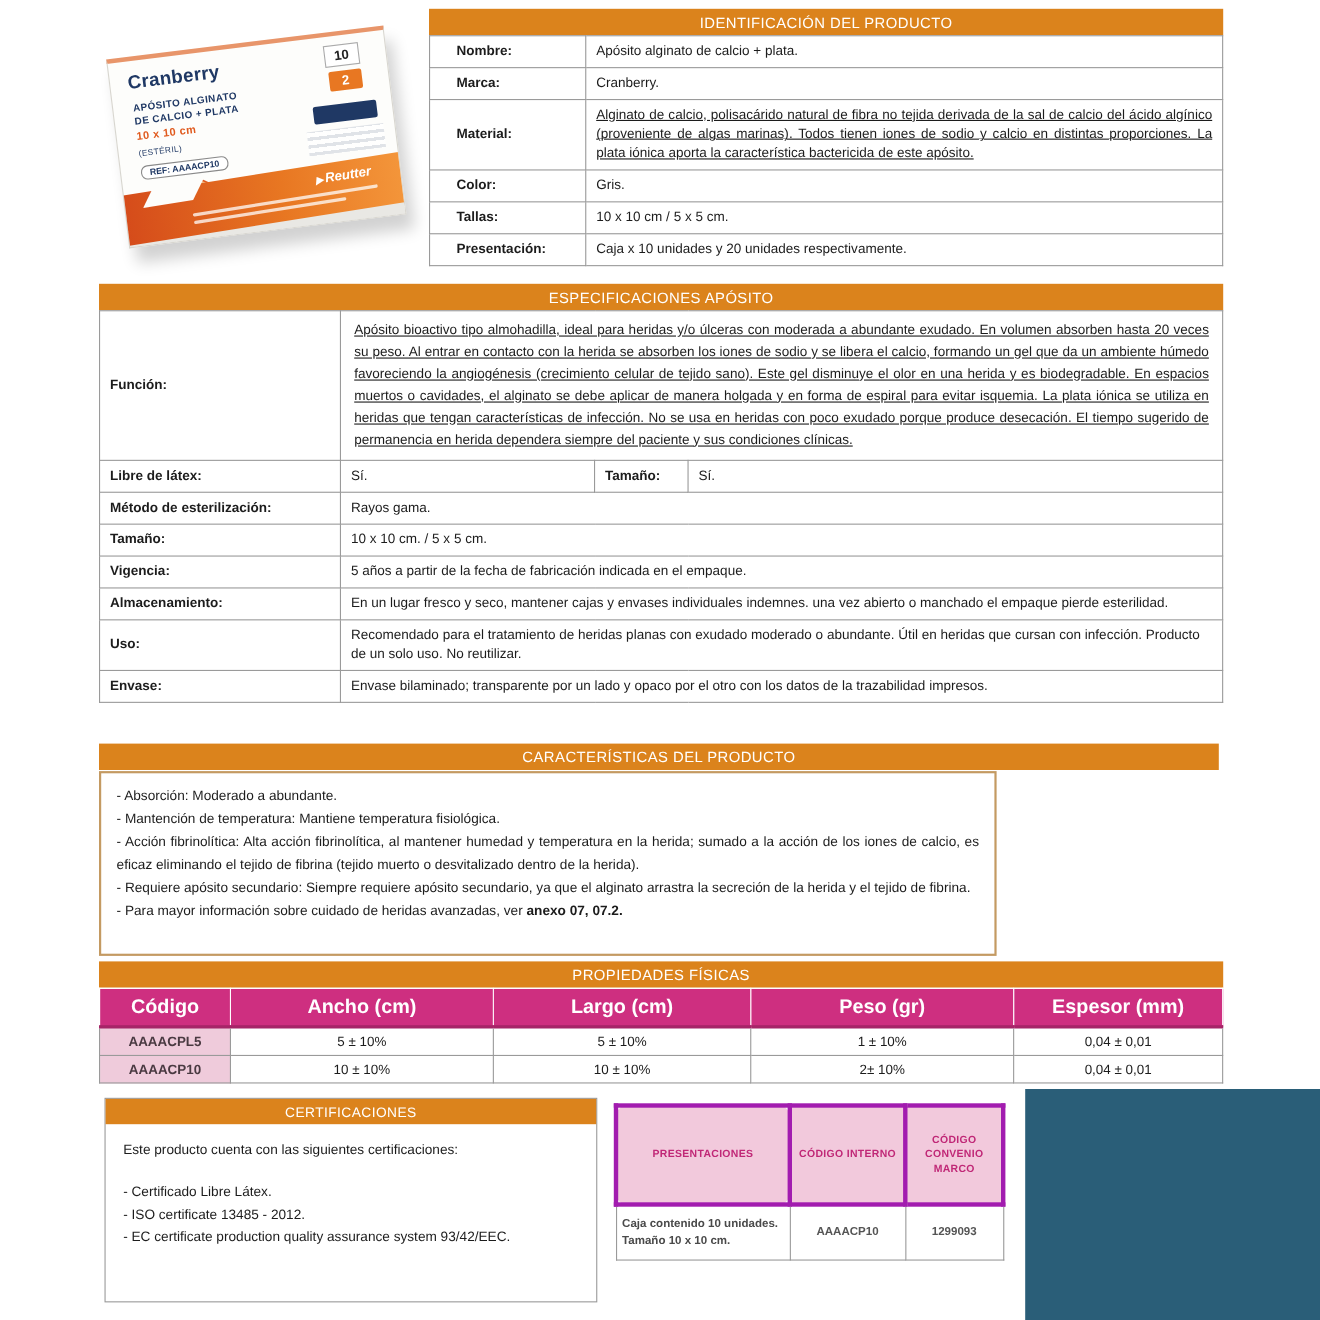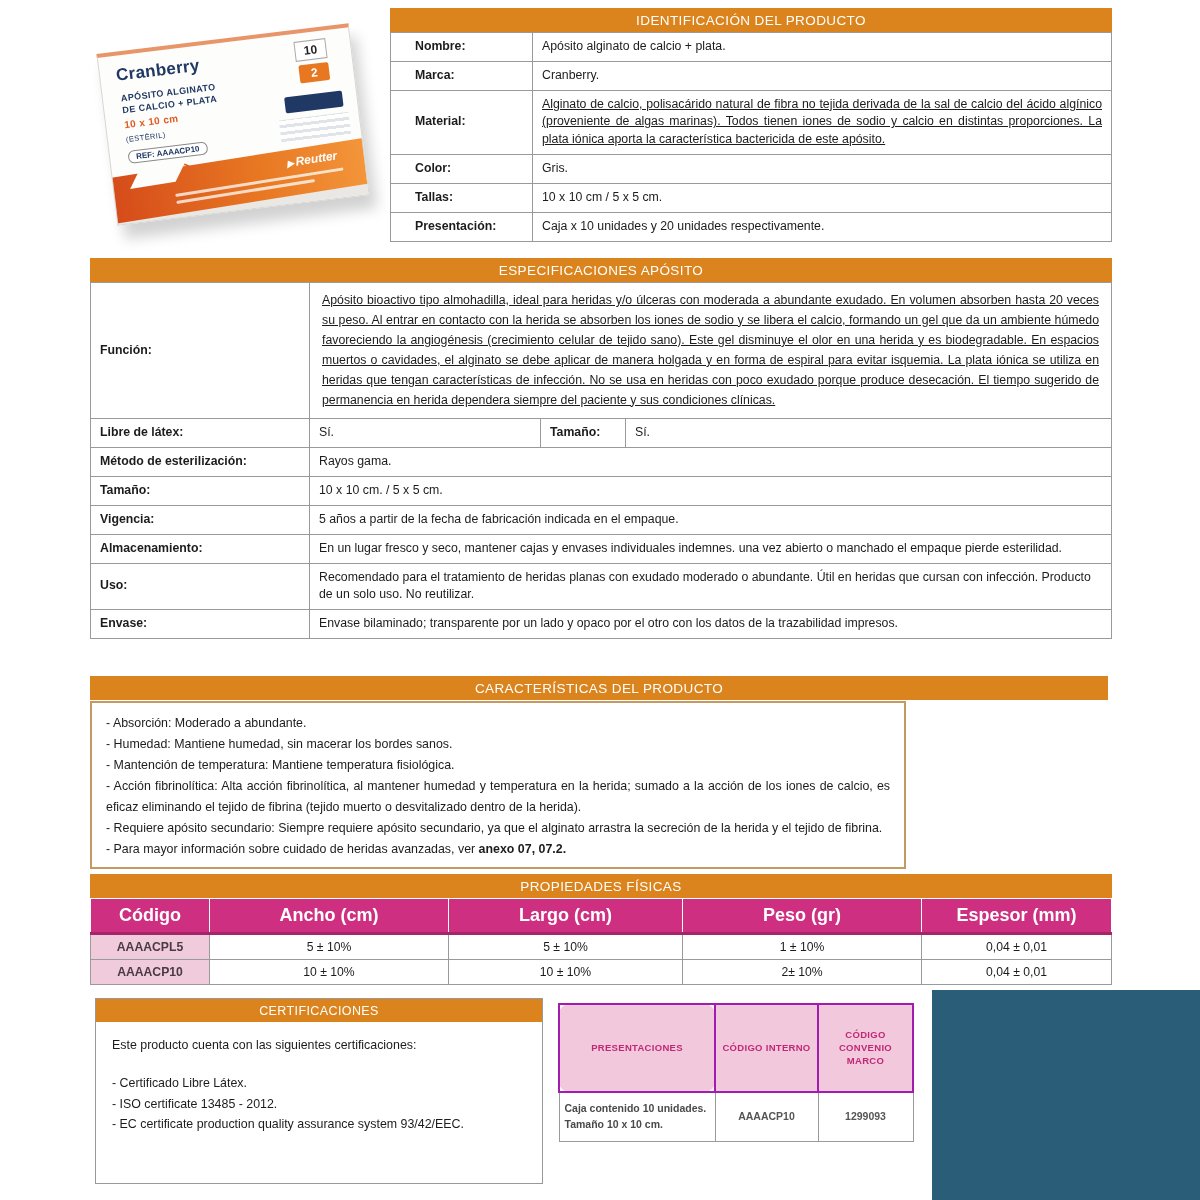--- a/index.html
+++ b/index.html
@@ -47,21 +47,21 @@
   #cert .body{padding:13px 16px;font-size:12.4px;line-height:1.65;}
   
   #corp{left:558px;top:1003px;width:356px;}
   #corp table{width:100%;border:1.5px solid #8a8a8a;}
   #corp .title{
     background:#ce2f80;color:#ffd9ec;text-align:center;font-weight:bold;
     font-size:11px;letter-spacing:.5px;padding:11px 0;border-bottom:3px solid #fff;
   }
   #corp th{
     background:#f2c9dc;color:#c02877;font-size:9.5px;font-weight:bold;letter-spacing:.3px;
-    padding:24px 3px;border:2px solid #a21caf;text-transform:uppercase;line-height:1.35;
+    padding:24px 3px;border:4px solid #a21caf;text-transform:uppercase;line-height:1.35;
   }
   #corp td{border:1px solid #9a9a9a;font-size:10.5px;padding:8px 5px;text-align:center;color:#3a3a3a;line-height:1.5;}
   #corp td.pres{text-align:left;font-weight:bold;color:#4a4a4a;}
   #corp td.code{font-weight:bold;color:#555;}
   
   #teal{left:932px;top:990px;width:268px;height:210px;background:#2a5e78;}
   
   #photo{left:102px;top:28px;width:268px;height:206px;}
   #box3d{
     position:absolute;left:4px;top:10px;width:252px;height:168px;background:#fdfdfb;
@@ -203,21 +203,20 @@
       <td class="lbl">Envase:</td>
       <td colspan="3">Envase bilaminado; transparente por un lado y opaco por el otro con los datos de la trazabilidad impresos.</td>
     </tr>
   </tbody>
     </table>
 </div>
 
 <div class="abs orange-header" style="left:90px;top:676px;width:1018px;">CARACTERÍSTICAS DEL PRODUCTO</div>
 <div id="carac-box" class="abs">
   <p class="bullet">- Absorción: Moderado a abundante.</p>
-  <p class="bullet">- Humedad: Mantiene humedad, sin macerar los bordes sanos.</p>
   <p class="bullet">- Mantención de temperatura: Mantiene temperatura fisiológica.</p>
   <p class="bullet">- Acción fibrinolítica: Alta acción fibrinolítica, al mantener humedad y temperatura en la herida; sumado a la acción de los iones de calcio, es eficaz eliminando el tejido de fibrina (tejido muerto o desvitalizado dentro de la herida).</p>
   <p class="bullet">- Requiere apósito secundario: Siempre requiere apósito secundario, ya que el alginato arrastra la secreción de la herida y el tejido de fibrina.</p>
   <p class="bullet"><span>- Para mayor información sobre cuidado de heridas avanzadas, ver </span><b>anexo 07, 07.2.</b></p>
 </div>
 
 <div id="props" class="abs">
   <div class="orange-header">PROPIEDADES FÍSICAS</div>
   <table>
     <tbody>

